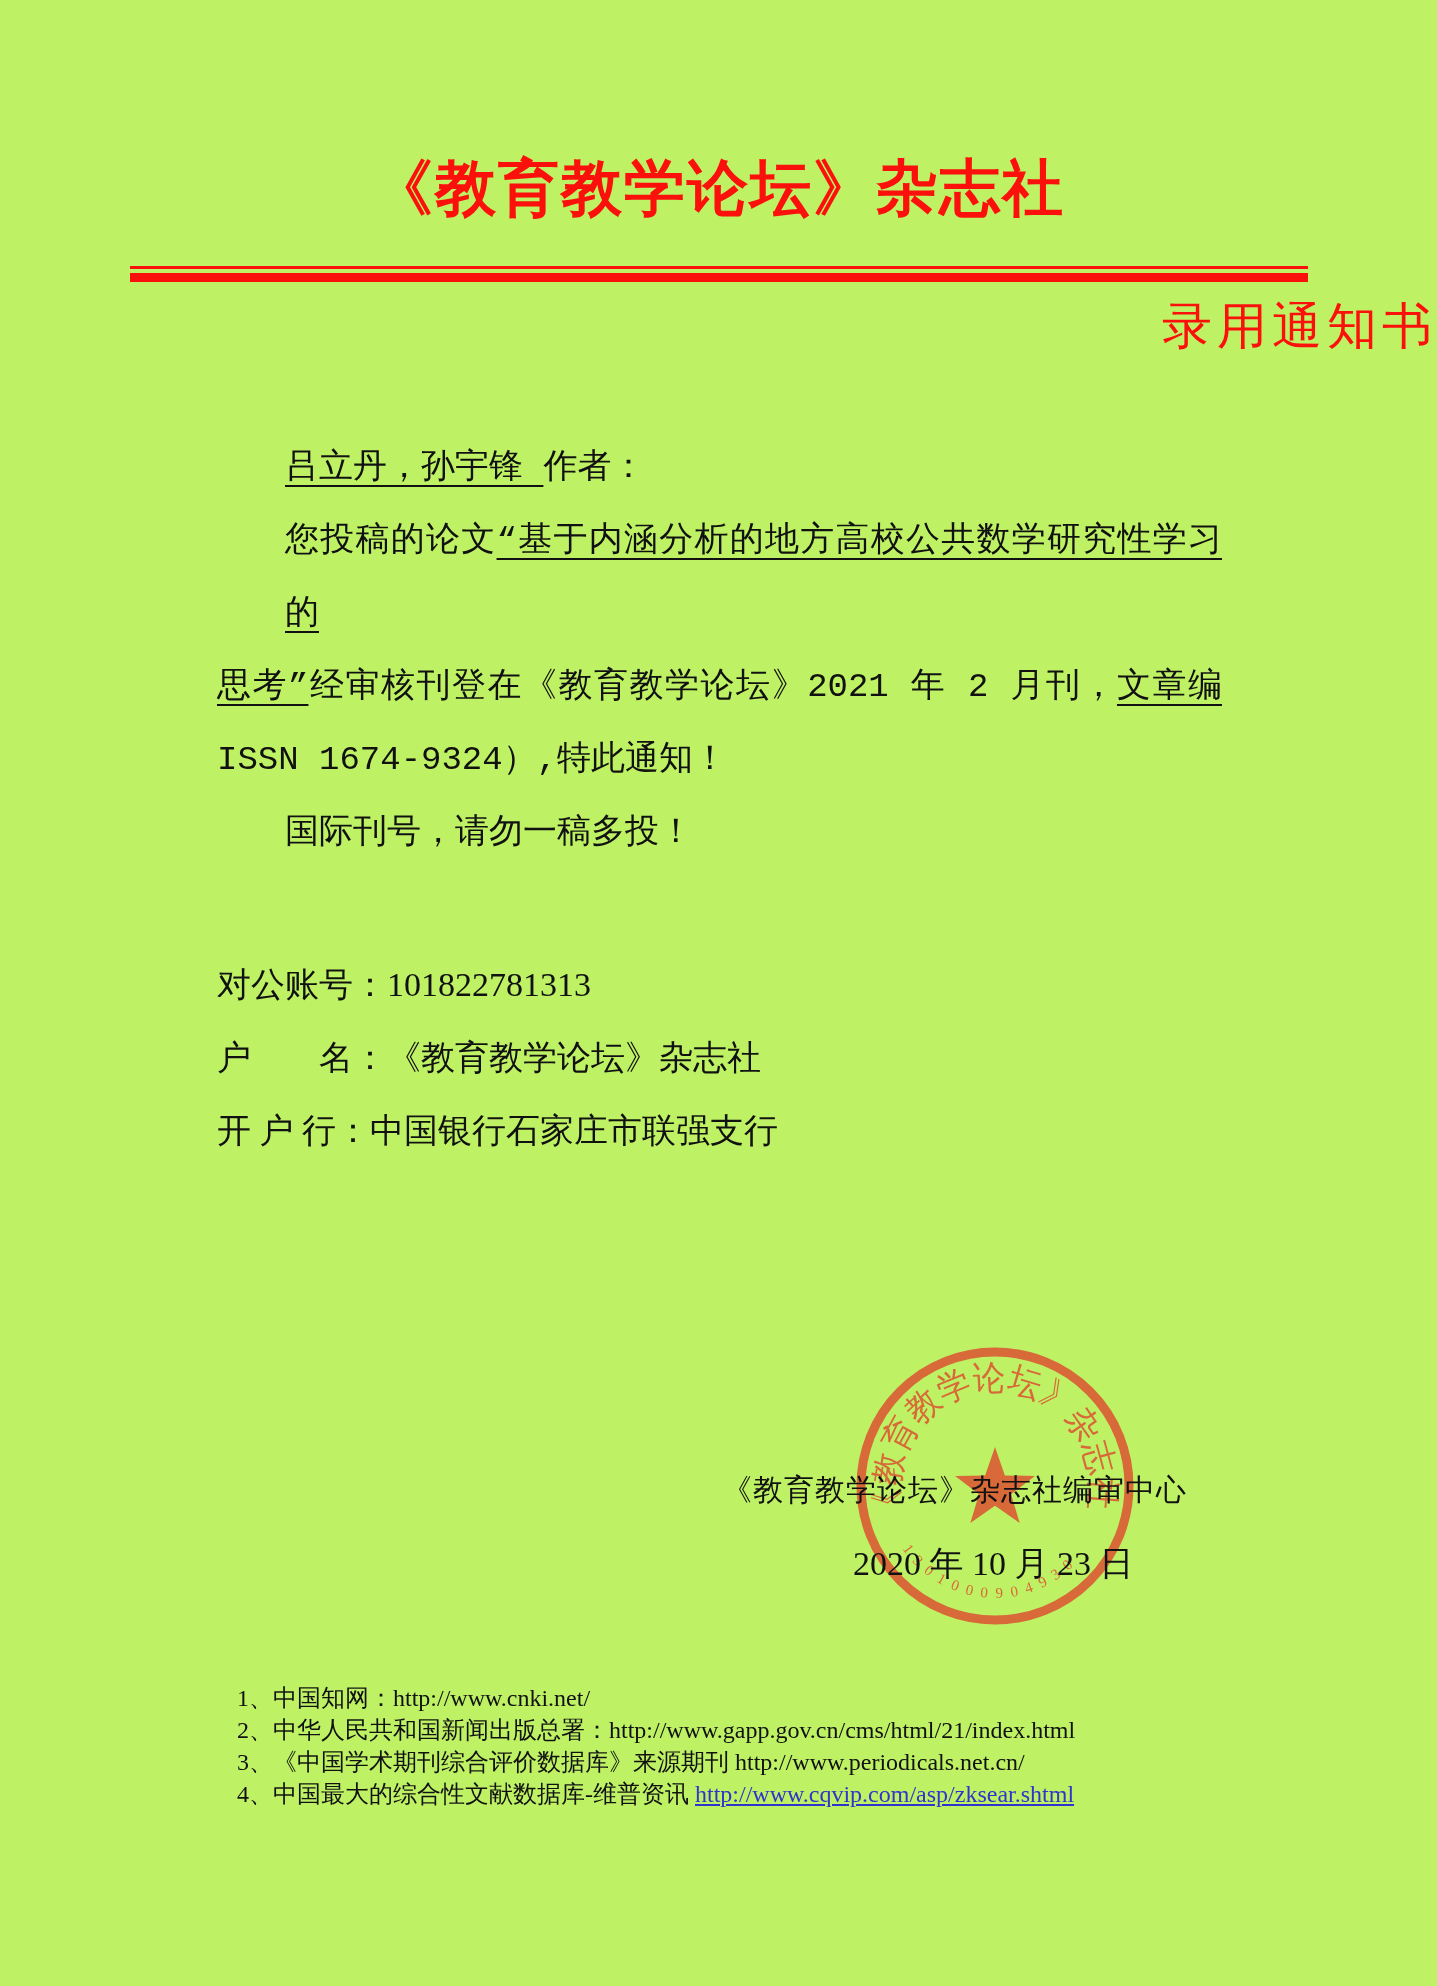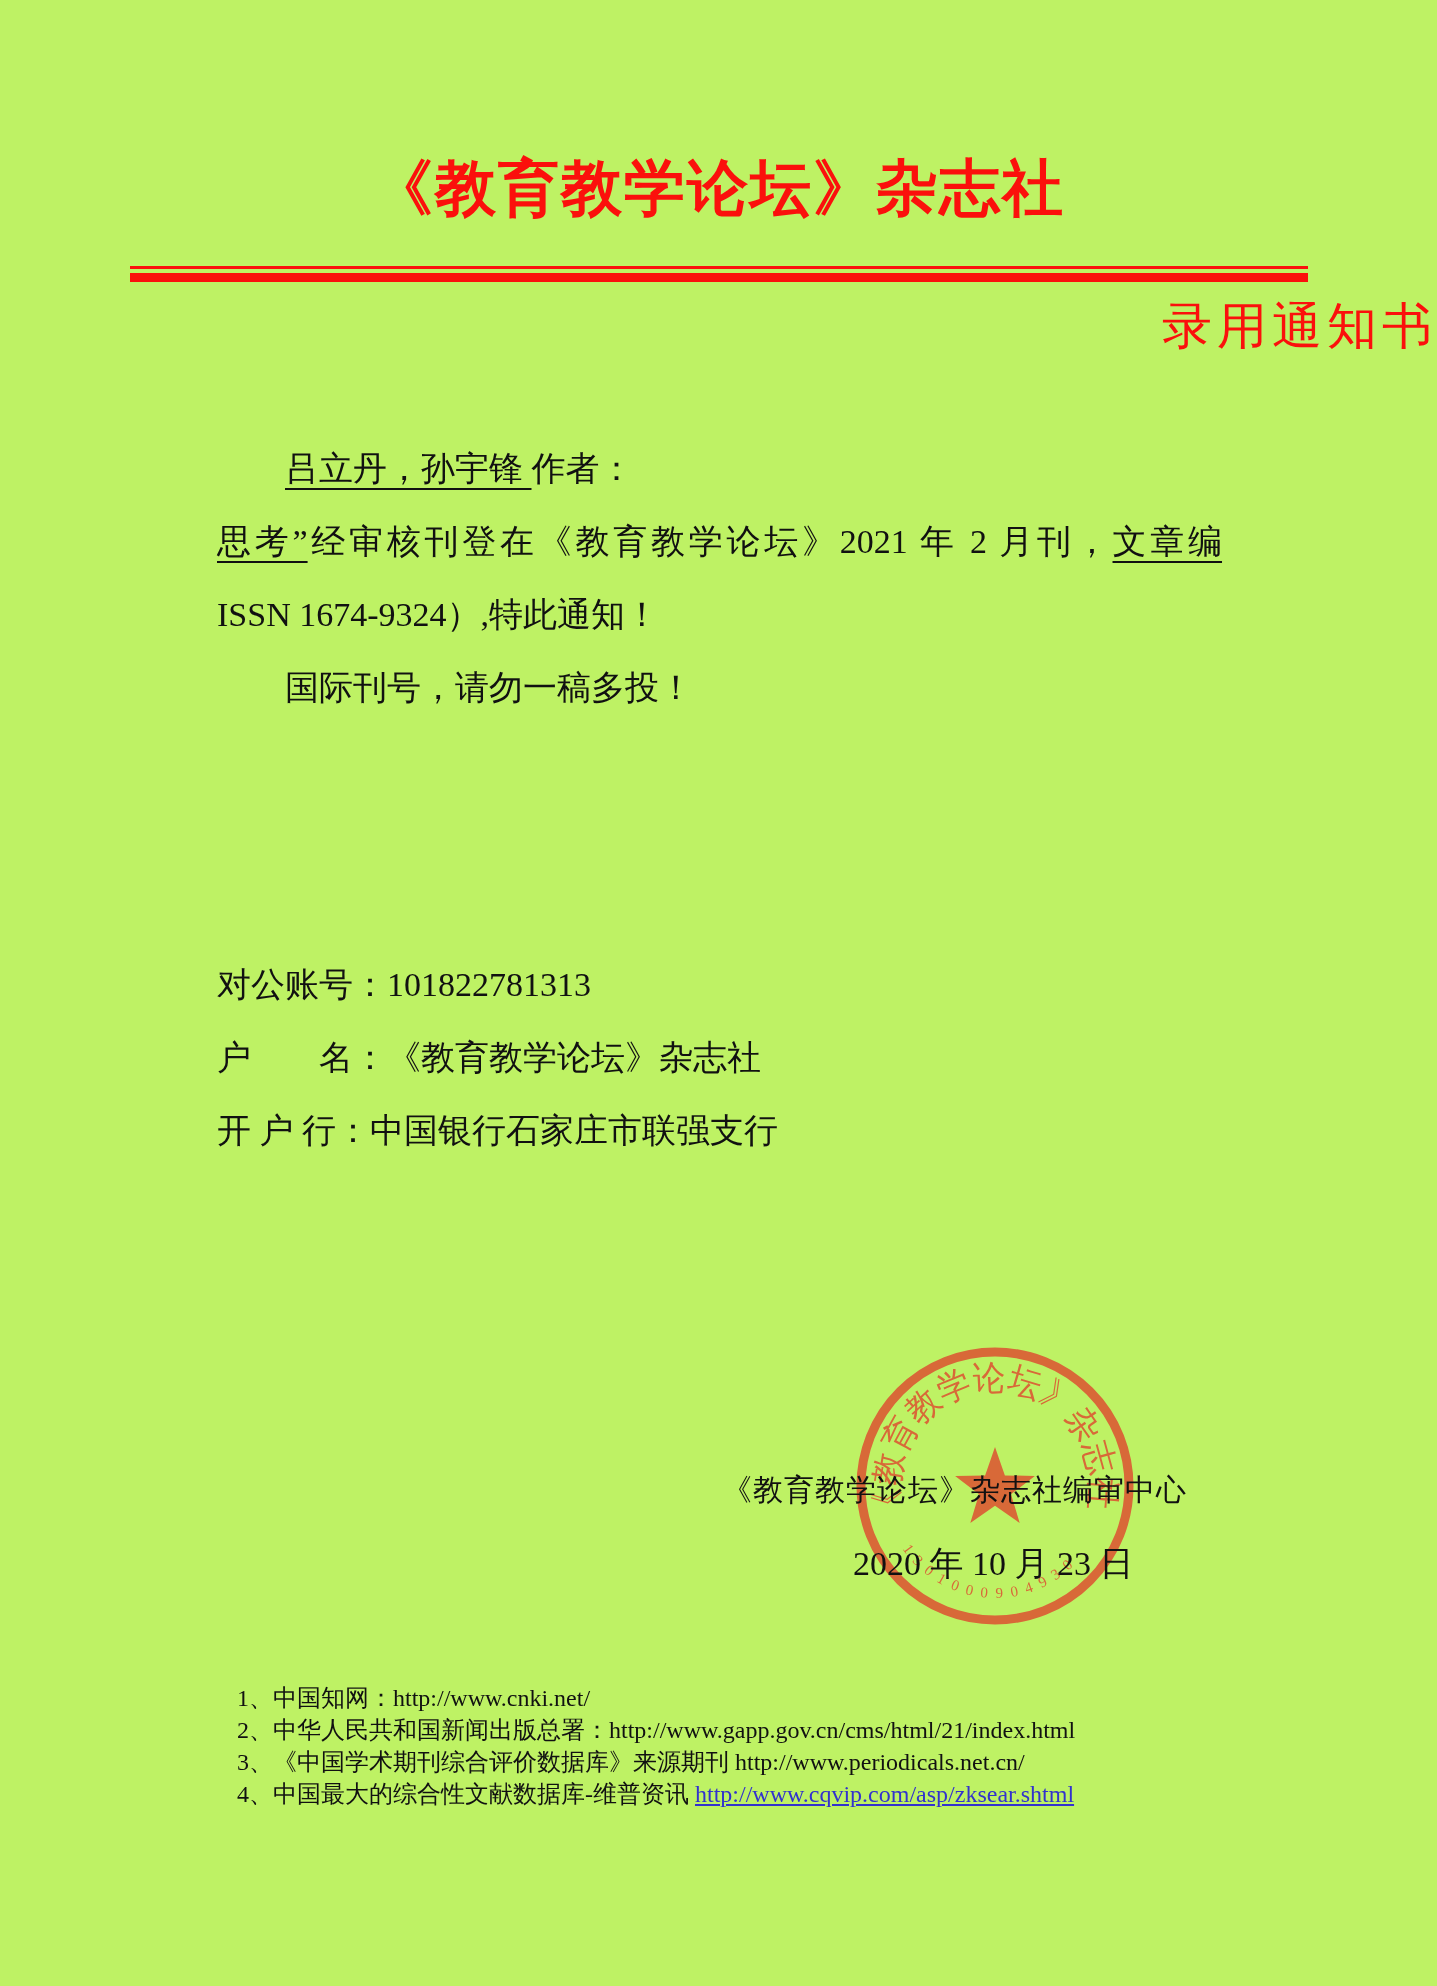--- a/index.html
+++ b/index.html
@@ -25,21 +25,21 @@
     position:absolute; top:293px; left:0; width:1437px;
     text-align:right;
     font-size:50px; letter-spacing:5px;
     color:#fb100c;
   }
   
   .bodyblock {
     position:absolute; top:432px; left:217px; width:1005px;
     font-size:34px; line-height:73px;
   }
-  .tline { white-space:pre-wrap; }
+  .tline { white-space:pre-wrap;font-family:Liberation Mono, monospace; }
   .indent { padding-left:68px; }
   .just { text-align:justify; text-align-last:justify; }
   .u {
     text-decoration:underline;
     text-underline-offset:8px;
     text-decoration-thickness:2px;
   }
   .accountblock {
     position:absolute; top:948px; left:217px; width:1005px;
     font-size:34px; line-height:73px;
@@ -67,20 +67,21 @@
 
 <div class="page">
 
   <div class="masthead">《教育教学论坛》杂志社</div>
   <div class="rule-thin"></div>
   <div class="rule-thick"></div>
   <div class="doc-title">录用通知书</div>
 
   <div class="bodyblock">
     <div class="tline indent"><span class="u">吕立丹，孙宇锋 </span><span>作者：</span></div>
+    <div class="tline indent just"><span>您投稿的论文</span><span class="u">“基于内涵分析的地方高校公共数学研究性学习的</span></div>
     <div class="tline just"><span class="u">思考”</span><span>经审核刊登在《教育教学论坛》2021 年 2 月刊，</span><span class="u">文章编</span></div>
     <div class="tline">ISSN 1674-9324）,特此通知！</div>
     <div class="tline indent">国际刊号，请勿一稿多投！</div>
   </div>
 
   <div class="accountblock">
     <div class="acct-row"><span>对公账号：</span><span>101822781313</span></div>
     <div class="acct-row"><span>户　　名：</span><span>《教育教学论坛》杂志社</span></div>
     <div class="acct-row"><span>开 户 行：</span><span>中国银行石家庄市联强支行</span></div>
   </div>

